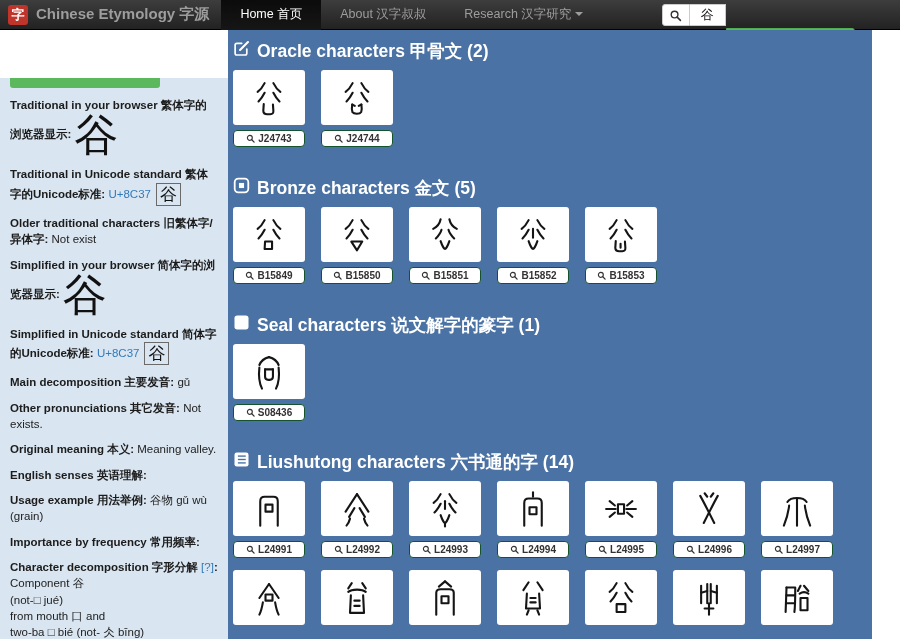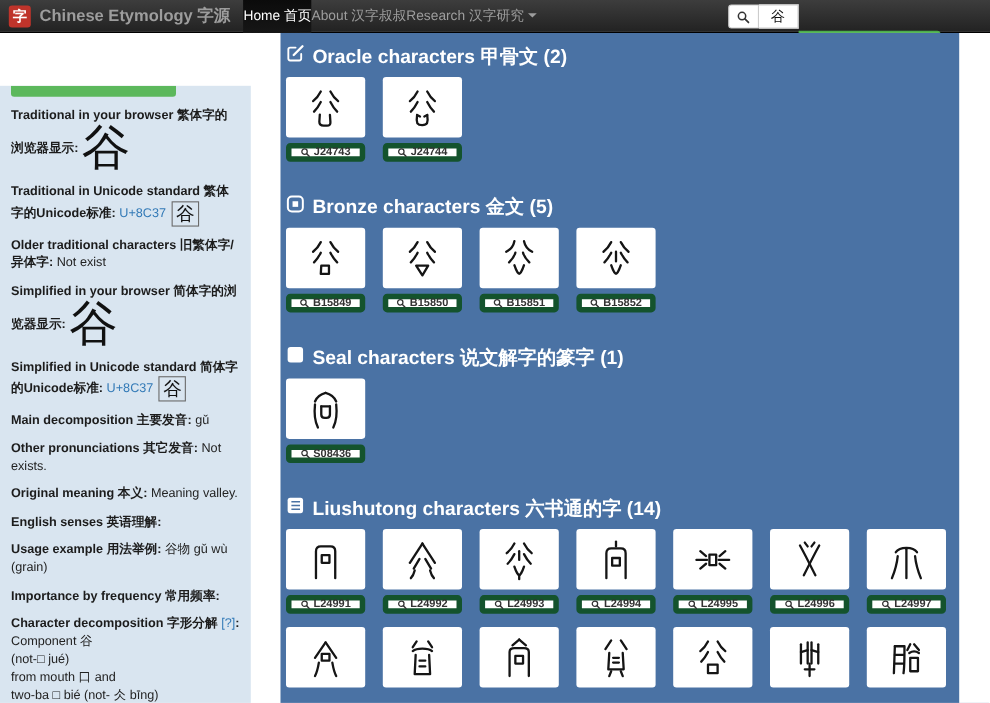--- a/index.html
+++ b/index.html
@@ -17,21 +17,21 @@
     display:flex; align-items:center; padding-left:8px;
   }
   .logo {
     width:20px; height:20px; background:#bf342b; border-radius:3px;
     color:#fff; font-size:13px; font-weight:bold;
     display:flex; align-items:center; justify-content:center; flex:0 0 auto;
   }
   .brand { color:#9d9d9d; font-size:15px; margin:0 12px 0 8px; white-space:nowrap;font-weight:bold; }
   .nav-items { display:flex; height:30px; }
   .nav-item {
-    height:30px; line-height:29px; padding:0 0; color:#9d9d9d;
+    height:30px; line-height:29px; padding:0 19px; color:#9d9d9d;
     font-size:12.5px; cursor:pointer; white-space:nowrap;
   }
   .nav-item.active { background:linear-gradient(#0b0b0b,#161616); color:#fff; }
   .caret {
     display:inline-block; margin-left:4px; vertical-align:middle;
     border-left:4px solid transparent; border-right:4px solid transparent;
     border-top:4px solid #9d9d9d;
   }
   .search-group { position:absolute; right:45px; top:4px; display:flex; height:22px; }
   .search-btn {
@@ -60,37 +60,37 @@
   .big-char { font-size:44px; line-height:1.0; vertical-align:middle; margin-left:3px; color:#111; }
   .boxed-char {
     display:inline-block; border:1px solid #6a6a6a; padding:0 3px; margin-left:5px;
     font-size:17px; line-height:1.25; vertical-align:middle; color:#111;
   }
   .side-link { color:#337ab7; text-decoration:none; cursor:pointer; }
   .decomp-line { display:block; }
   
   .main {
     position:absolute; top:30px; left:228px; width:644px; bottom:0;
-    background:#4a72a4; padding:2px 0 0 5px; overflow:hidden;margin-left:27px;
+    background:#4a72a4; padding:2px 0 0 5px; overflow:hidden;
   }
   .right-strip { position:absolute; top:30px; left:872px; width:28px; bottom:0; background:#fff; }
   .section { margin-bottom:30px; }
   .section-header {
     display:flex; align-items:center; gap:7px; color:#fff;
     font-size:17.5px; font-weight:bold; margin:8px 0; line-height:22px;
   }
   .cards-row { display:flex; gap:16px; margin-bottom:12px; }
   .card { width:72px; flex:0 0 auto; }
   .g-box {
     width:72px; height:55px; background:#fff; border-radius:3px;
     display:flex; align-items:center; justify-content:center;
   }
   .g-btn {
     margin-top:5px; width:72px; height:17px; background:#fff;
-    border:5px solid #14532d; border-radius:4px; cursor:pointer;
+    border:1px solid #14532d; border-radius:4px; cursor:pointer;
     display:flex; align-items:center; justify-content:center; gap:3px;
     font-size:10px; font-weight:bold; color:#333; font-family:inherit; padding:0;
   }
   .g-btn svg { flex:0 0 auto; }
 </style>
 </head>
 <body>
 
 <div class="page">
 
@@ -257,20 +257,39 @@
               </svg>
             </div>
             <button class="g-btn">
               <svg width="9" height="9" viewBox="0 0 14 14">
                 <circle cx="6" cy="6" r="3.8" fill="none" stroke="#333" stroke-width="1.8"></circle>
                 <line x1="9" y1="9" x2="12.6" y2="12.6" stroke="#333" stroke-width="2" stroke-linecap="round"></line>
               </svg>
               <span>B15852</span>
             </button>
           </div>
+          <div class="card">
+            <div class="g-box">
+              <svg width="42" height="42" viewBox="0 0 48 48">
+                <path d="M19 7 C17 11 15 14 11 17" fill="none" stroke="#151515" stroke-width="2.4" stroke-linecap="round" stroke-linejoin="round"></path>
+                <path d="M29 7 C31 11 33 14 37 17" fill="none" stroke="#151515" stroke-width="2.4" stroke-linecap="round" stroke-linejoin="round"></path>
+                <path d="M19 18 C17 22 15 25 12 28" fill="none" stroke="#151515" stroke-width="2.4" stroke-linecap="round" stroke-linejoin="round"></path>
+                <path d="M29 18 C31 22 33 25 36 28" fill="none" stroke="#151515" stroke-width="2.4" stroke-linecap="round" stroke-linejoin="round"></path>
+                <path d="M18 31 L17.5 38.5 C17.5 41.5 19.5 42.5 22 42.5 L25.5 42.5 C28 42.5 29.2 41.3 29 38.8 L28.5 31.5" fill="none" stroke="#151515" stroke-width="2.4" stroke-linecap="round" stroke-linejoin="round"></path>
+                <path d="M23.5 34 L23.5 38.5" fill="none" stroke="#151515" stroke-width="2.4" stroke-linecap="round" stroke-linejoin="round"></path>
+              </svg>
+            </div>
+            <button class="g-btn">
+              <svg width="9" height="9" viewBox="0 0 14 14">
+                <circle cx="6" cy="6" r="3.8" fill="none" stroke="#333" stroke-width="1.8"></circle>
+                <line x1="9" y1="9" x2="12.6" y2="12.6" stroke="#333" stroke-width="2" stroke-linecap="round"></line>
+              </svg>
+              <span>B15853</span>
+            </button>
+          </div>
         </div>
       </div>
       <div class="section">
         <div class="section-header">
           <span><svg width="17" height="17" viewBox="0 0 16 16">
               <rect x="1.4" y="1.4" width="13.2" height="13.2" rx="2.6" fill="#fff"></rect>
             </svg></span>
           <span>Seal characters 说文解字的篆字 (1)</span>
         </div>
         <div class="cards-row">

